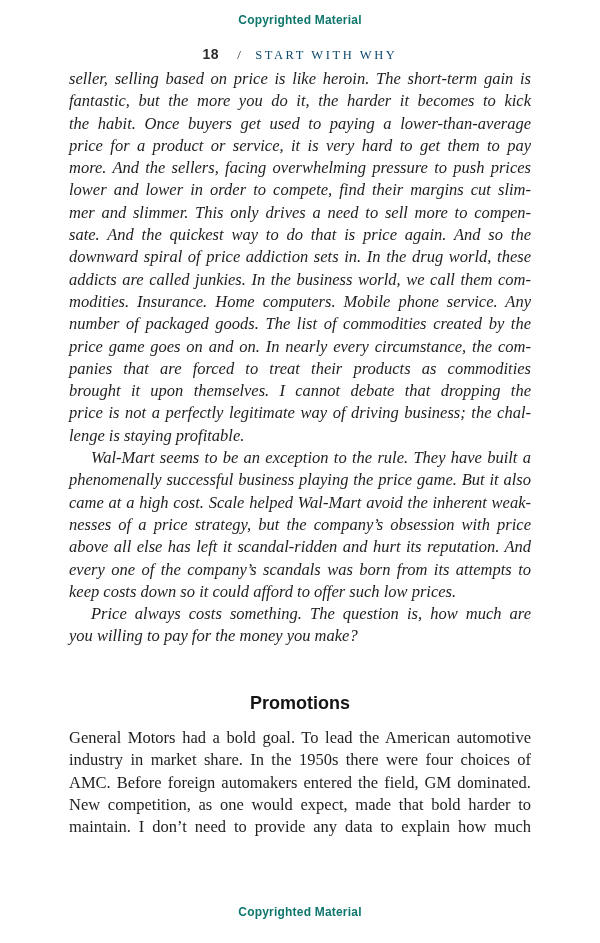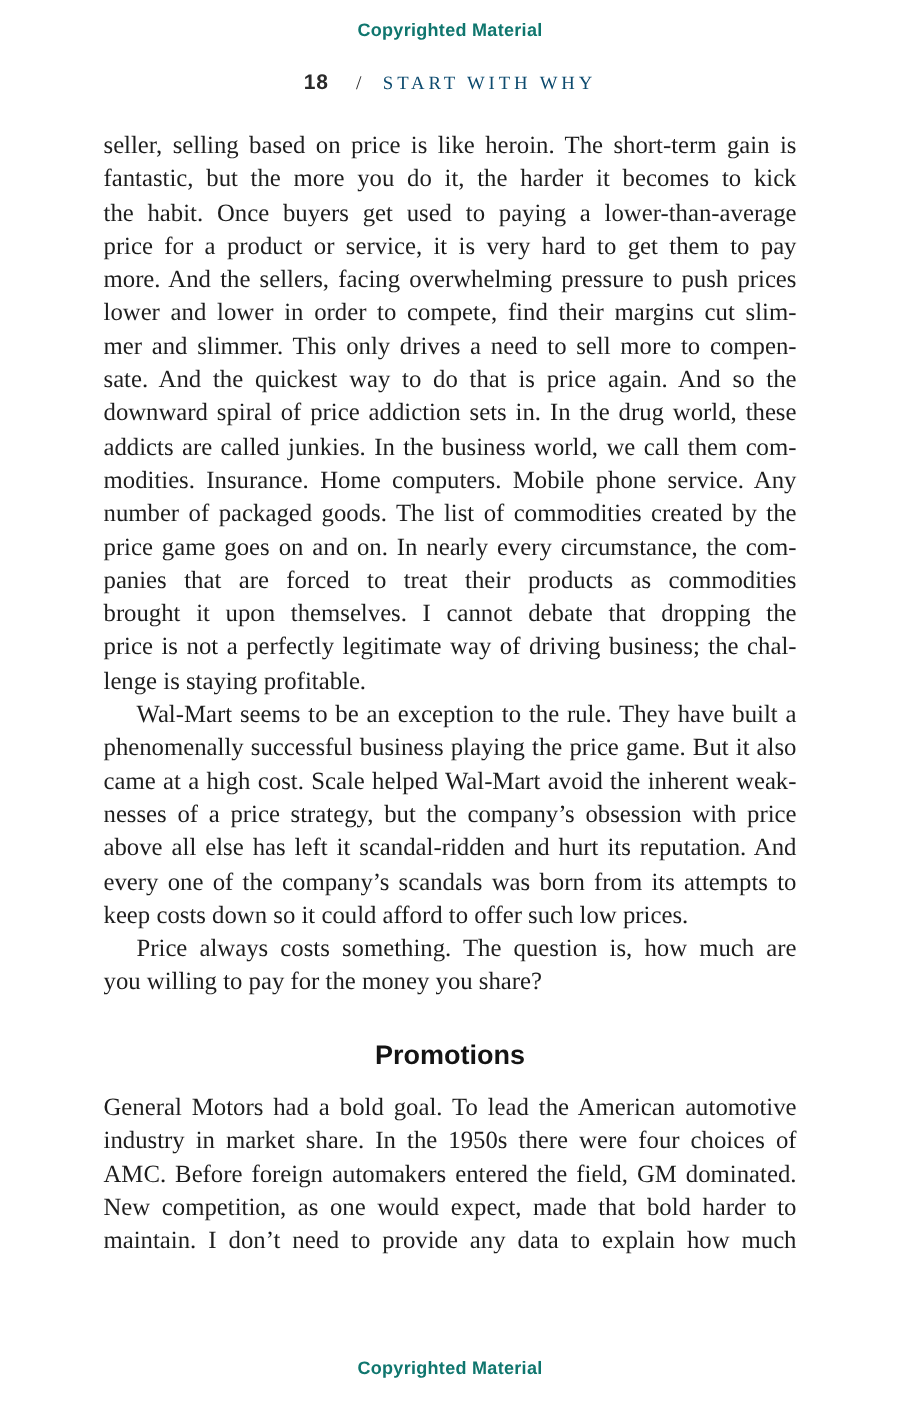--- a/index.html
+++ b/index.html
@@ -46,21 +46,21 @@
     letter-spacing: 2.6px;
     color: #0c4a6e;
   }
   .textblock {
     position: absolute;
     left: 69px;
     width: 462px;
     color: #1e1e1e;
     font-size: 16.5px;
   }
-  .tb1 { top: 86px; }
+  .tb1 { top: 68px; font-style: italic; }
   .tb2 { top: 727px; }
   .para { margin: 0; padding: 0; }
   .line {
     height: 22.3px;
     line-height: 22.3px;
     text-align: justify;
     text-align-last: justify;
   }
   .line.l {
     text-align: left;
@@ -117,21 +117,21 @@
       <div class="line ind">Wal-Mart seems to be an exception to the rule. They have built a</div>
       <div class="line">phenomenally successful business playing the price game. But it also</div>
       <div class="line">came at a high cost. Scale helped Wal-Mart avoid the inherent weak-</div>
       <div class="line">nesses of a price strategy, but the company’s obsession with price</div>
       <div class="line">above all else has left it scandal-ridden and hurt its reputation. And</div>
       <div class="line">every one of the company’s scandals was born from its attempts to</div>
       <div class="line l">keep costs down so it could afford to offer such low prices.</div>
     </div>
     <div class="para">
       <div class="line ind">Price always costs something. The question is, how much are</div>
-      <div class="line l">you willing to pay for the money you share?</div>
+      <div class="line l">you willing to pay for the money you make?</div>
     </div>
   </div>
 
   <h2 class="section-heading">Promotions</h2>
 
   <div class="textblock tb2">
     <div class="para">
       <div class="line">General Motors had a bold goal. To lead the American automotive</div>
       <div class="line">industry in market share. In the 1950s there were four choices of</div>
       <div class="line">AMC. Before foreign automakers entered the field, GM dominated.</div>

